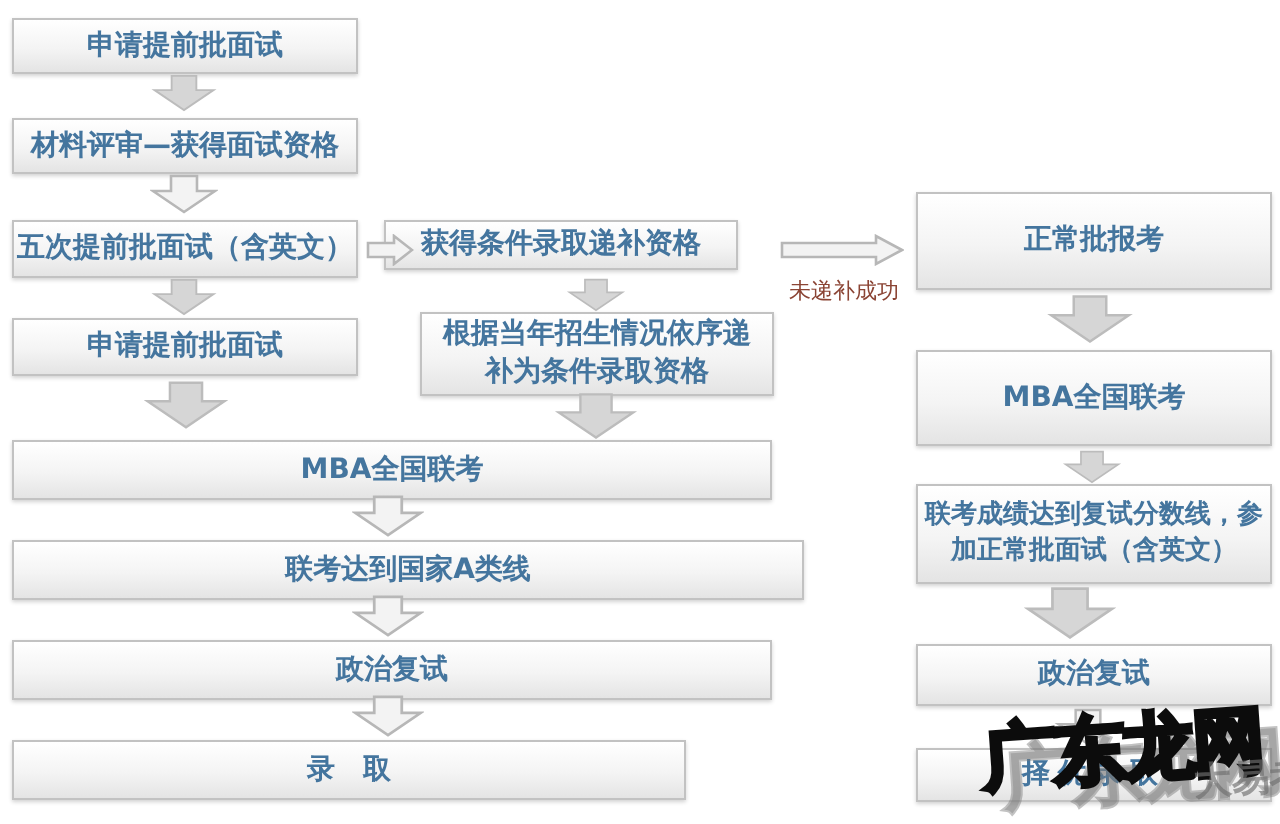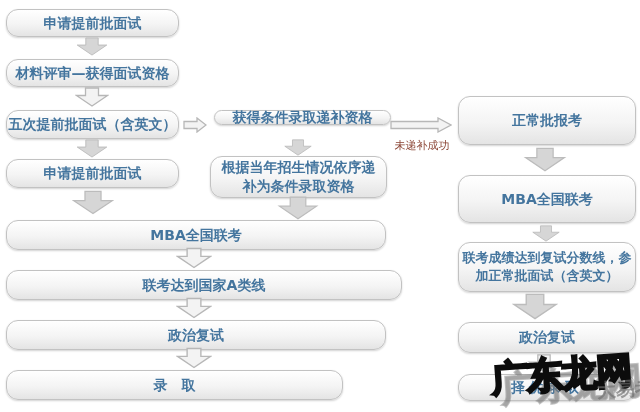--- a/index.html
+++ b/index.html
@@ -4,21 +4,21 @@
 <style>
   html,body{margin:0;padding:0;background:#ffffff;}
   #canvas{
     position:relative;width:640px;height:412px;background:#ffffff;overflow:hidden;
     font-family:"DejaVu Sans","Liberation Sans",sans-serif;
   }
   .box{
     position:absolute;
     background:linear-gradient(180deg,#ffffff 0%,#f4f4f4 55%,#e4e4e4 100%);
     border:1px solid #c2c2c2;
-    border-radius:12px;
+    border-radius:0;
     box-shadow:0 1px 2px rgba(0,0,0,0.18);
     display:flex;align-items:center;justify-content:center;
     box-sizing:border-box;
     color:#44759e;
     font-weight:bold;
     font-size:14px;
     text-align:center;
     line-height:1.35;
     word-break:break-all;
   }
@@ -71,21 +71,21 @@
   <div class="box" style="left:6px;top:110px;width:173px;height:29px">
     <span>五次提前批面试（含英文）</span>
   </div>
   <div class="box" style="left:6px;top:59px;width:173px;height:28px">
     <span>材料评审—获得面试资格</span>
   </div>
   <div class="box" style="left:6px;top:159px;width:173px;height:29px">
     <span>申请提前批面试</span>
   </div>
 
-  <div class="box" style="left:214px;top:110px;width:177px;height:15px">
+  <div class="box" style="left:192px;top:110px;width:177px;height:25px">
     <span>获得条件录取递补资格</span>
   </div>
   <div class="box pad" style="left:210px;top:156px;width:177px;height:42px">
     <span>根据当年招生情况依序递补为条件录取资格</span>
   </div>
 
   <div class="box" style="left:6px;top:220px;width:380px;height:30px">
     <span>MBA全国联考</span>
   </div>
   <div class="box" style="left:6px;top:270px;width:396px;height:30px">

